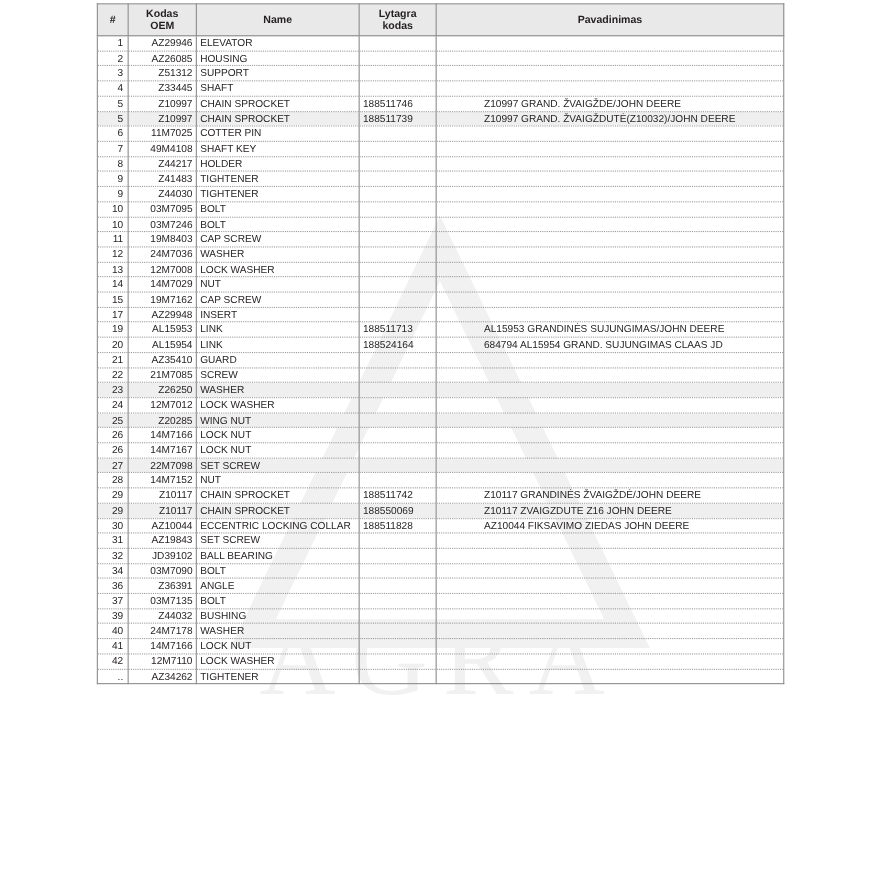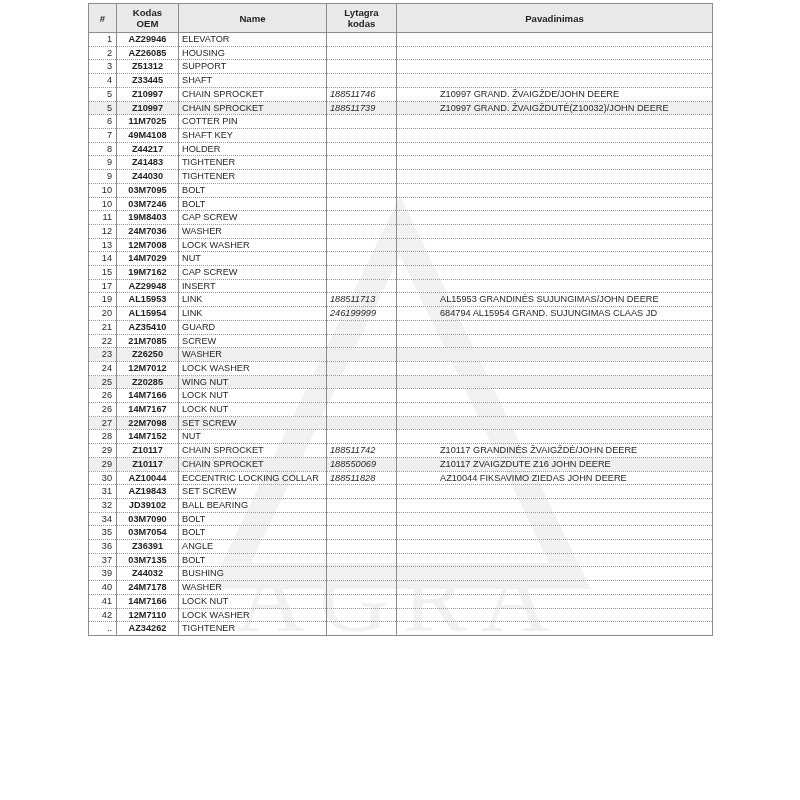--- a/index.html
+++ b/index.html
@@ -73,23 +73,23 @@
     vertical-align: middle;
     background: transparent;
   }
   table.parts tbody tr:last-child td {
     border-bottom: 1px solid #8c8c8c;
   }
   table.parts tbody td.num {
     text-align: right;
     padding-right: 4px;
   }
-  table.parts tbody td.oem { text-align: center; font-weight: bold; }
+  table.parts tbody td.oem { text-align: right; }
   table.parts tbody td.name { text-align: left; }
-  table.parts tbody td.lyt { text-align: left; font-style: italic; }
+  table.parts tbody td.lyt { text-align: left; }
   table.parts tbody td.pav { text-align: left; padding-left: 43px; }
 
   table.parts tbody tr.shade td { background: #efefef; }
 </style>
 </head>
 <body>
 
 <div class="watermark">
   <svg width="800" height="800" viewBox="0 0 800 800" aria-hidden="true">
     <g fill="#f1f1f1" stroke="none">
@@ -261,21 +261,21 @@
           <td class="num">19</td>
           <td class="oem">AL15953</td>
           <td class="name">LINK</td>
           <td class="lyt">188511713</td>
           <td class="pav">AL15953 GRANDINĖS SUJUNGIMAS/JOHN DEERE</td>
         </tr>
         <tr>
           <td class="num">20</td>
           <td class="oem">AL15954</td>
           <td class="name">LINK</td>
-          <td class="lyt">246199999</td>
+          <td class="lyt">188524164</td>
           <td class="pav">684794 AL15954 GRAND. SUJUNGIMAS CLAAS JD</td>
         </tr>
         <tr>
           <td class="num">21</td>
           <td class="oem">AZ35410</td>
           <td class="name">GUARD</td>
           <td class="lyt"></td>
           <td class="pav"></td>
         </tr>
         <tr>
@@ -370,27 +370,20 @@
           <td class="pav"></td>
         </tr>
         <tr>
           <td class="num">34</td>
           <td class="oem">03M7090</td>
           <td class="name">BOLT</td>
           <td class="lyt"></td>
           <td class="pav"></td>
         </tr>
         <tr>
-          <td class="num">35</td>
-          <td class="oem">03M7054</td>
-          <td class="name">BOLT</td>
-          <td class="lyt"></td>
-          <td class="pav"></td>
-        </tr>
-        <tr>
           <td class="num">36</td>
           <td class="oem">Z36391</td>
           <td class="name">ANGLE</td>
           <td class="lyt"></td>
           <td class="pav"></td>
         </tr>
         <tr>
           <td class="num">37</td>
           <td class="oem">03M7135</td>
           <td class="name">BOLT</td>

